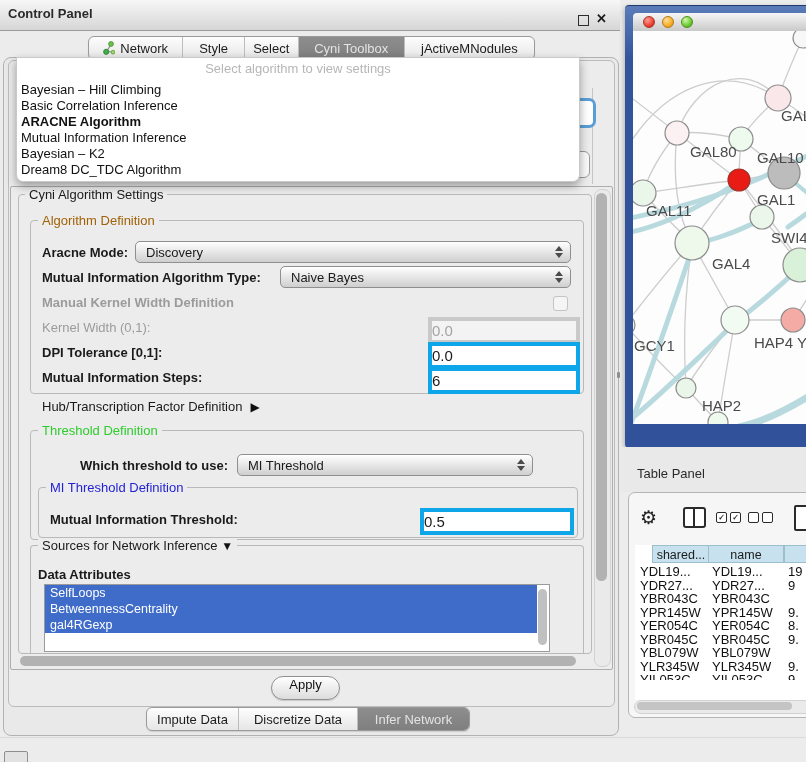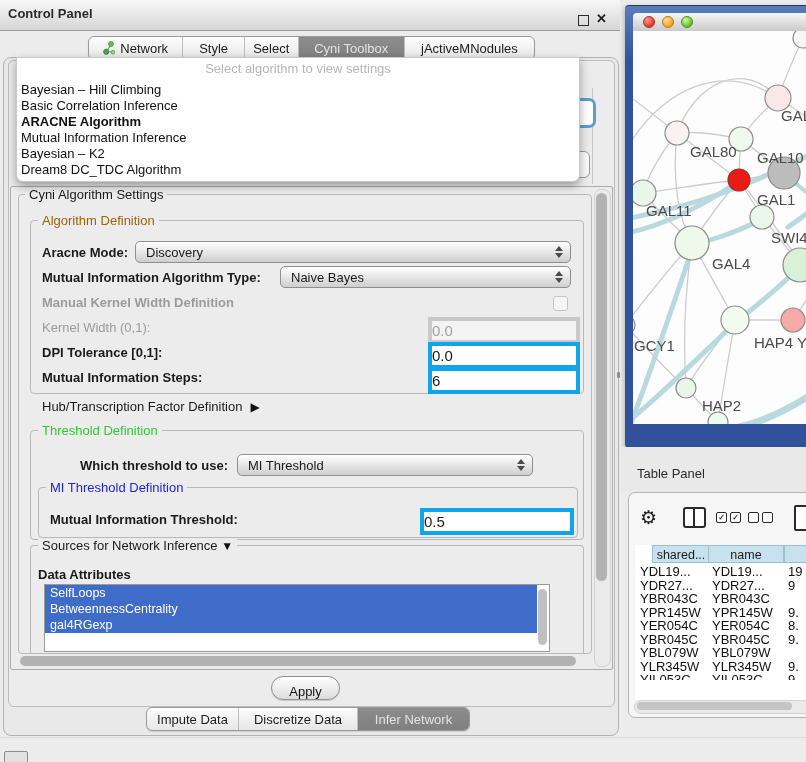--- a/index.html
+++ b/index.html
@@ -73,21 +73,21 @@
     height:19px;line-height:19px;border:4px solid #0ea5e9;background:#fff;
     font-size:15px;text-align:left;padding-right:5px;box-sizing:content-box;
   }
   .field.dis{border-color:#c9c9c9;background:#f3f3f3;color:#a3a3a3;}
   .checkbox{width:13px;height:13px;border:1px solid #c4c4c4;background:#f5f5f5;border-radius:3px;}
   .list{border:1px solid #9a9a9a;background:#fff;overflow:hidden;}
   .list-item{height:16px;line-height:16px;font-size:12.5px;color:#fff;padding-left:5px;}
   .sb-track{background:#eaeaea;border:1px solid #d2d2d2;border-radius:7px;}
   .sb-thumb{background:#b2b2b2;border-radius:6px;}
   .btn{
-    display:flex;align-items:flex-end;justify-content:center;
+    display:flex;align-items:flex-start;justify-content:center;
     border:1px solid #8f8f8f;border-radius:12px;
     background:linear-gradient(#ffffff,#dcdcdc);font-size:13px;color:#111;
     box-shadow:0 1px 1px rgba(0,0,0,.15);
   }
   .arrow-glyph{font-size:12px;color:#111;}
   
   .net-frame{
     left:625px;top:5px;width:181px;height:442px;
     background:linear-gradient(#5b7cb9,#33549b 12%,#31519a);
     border-top:1px solid #1e3a70;border-radius:4px 0 0 4px;

